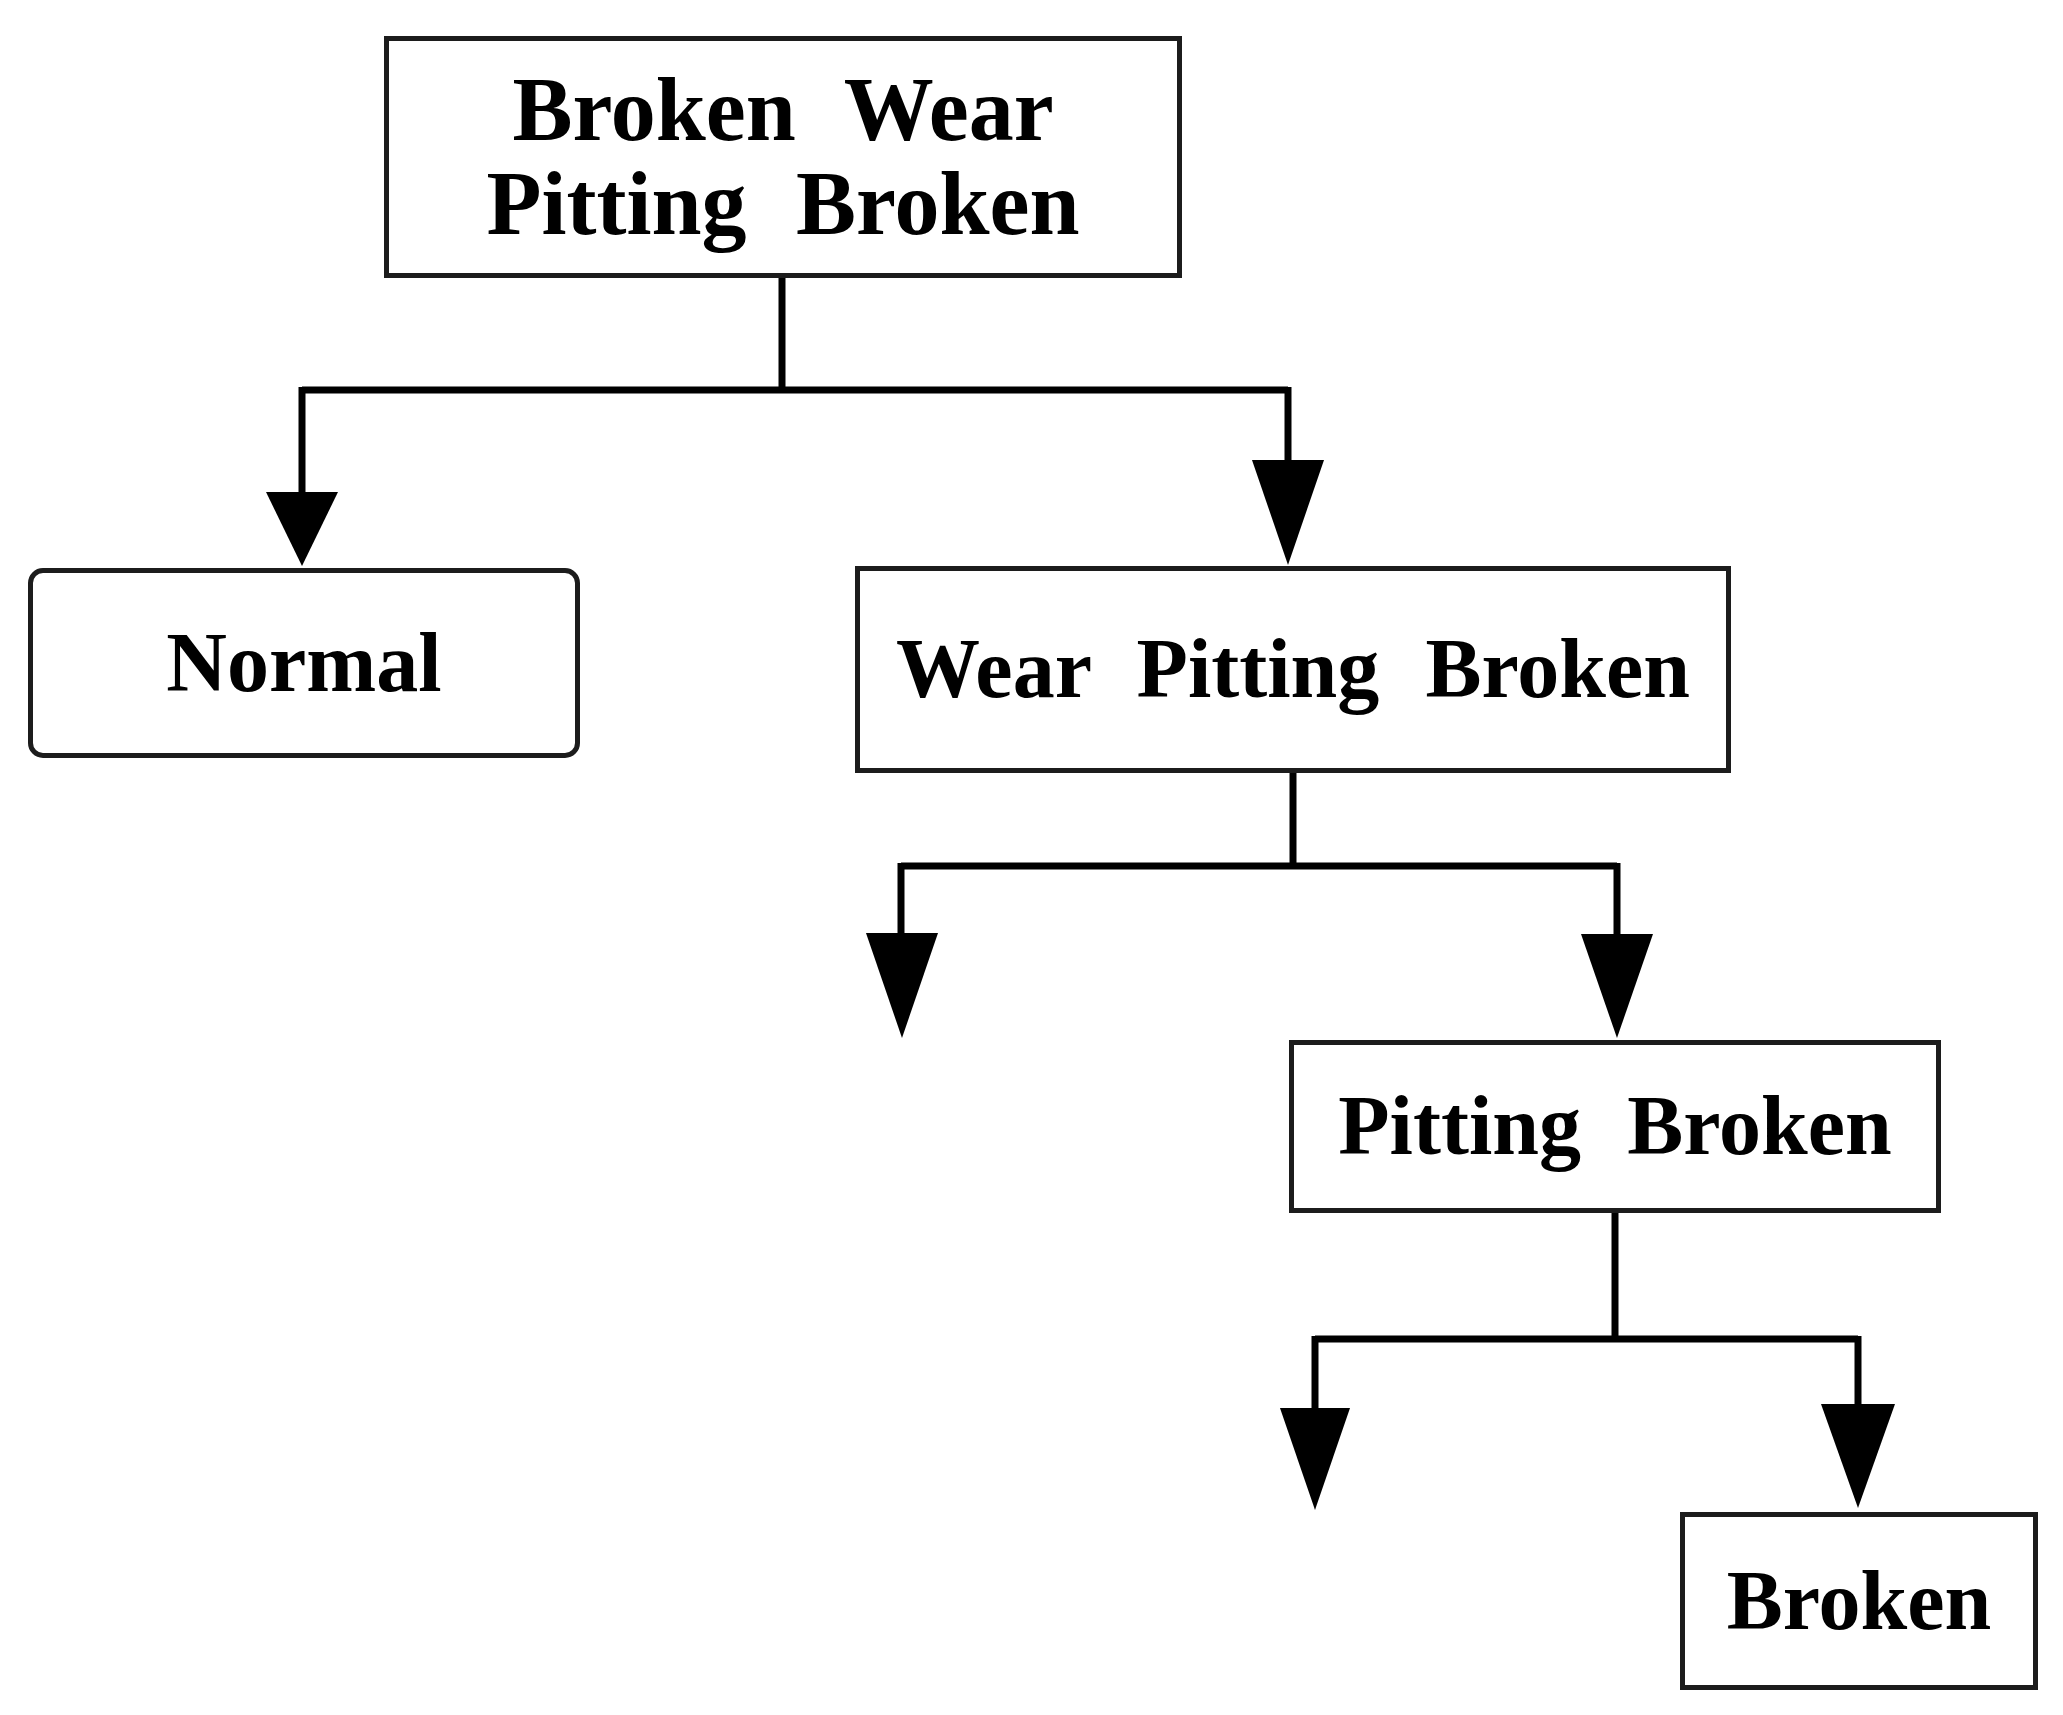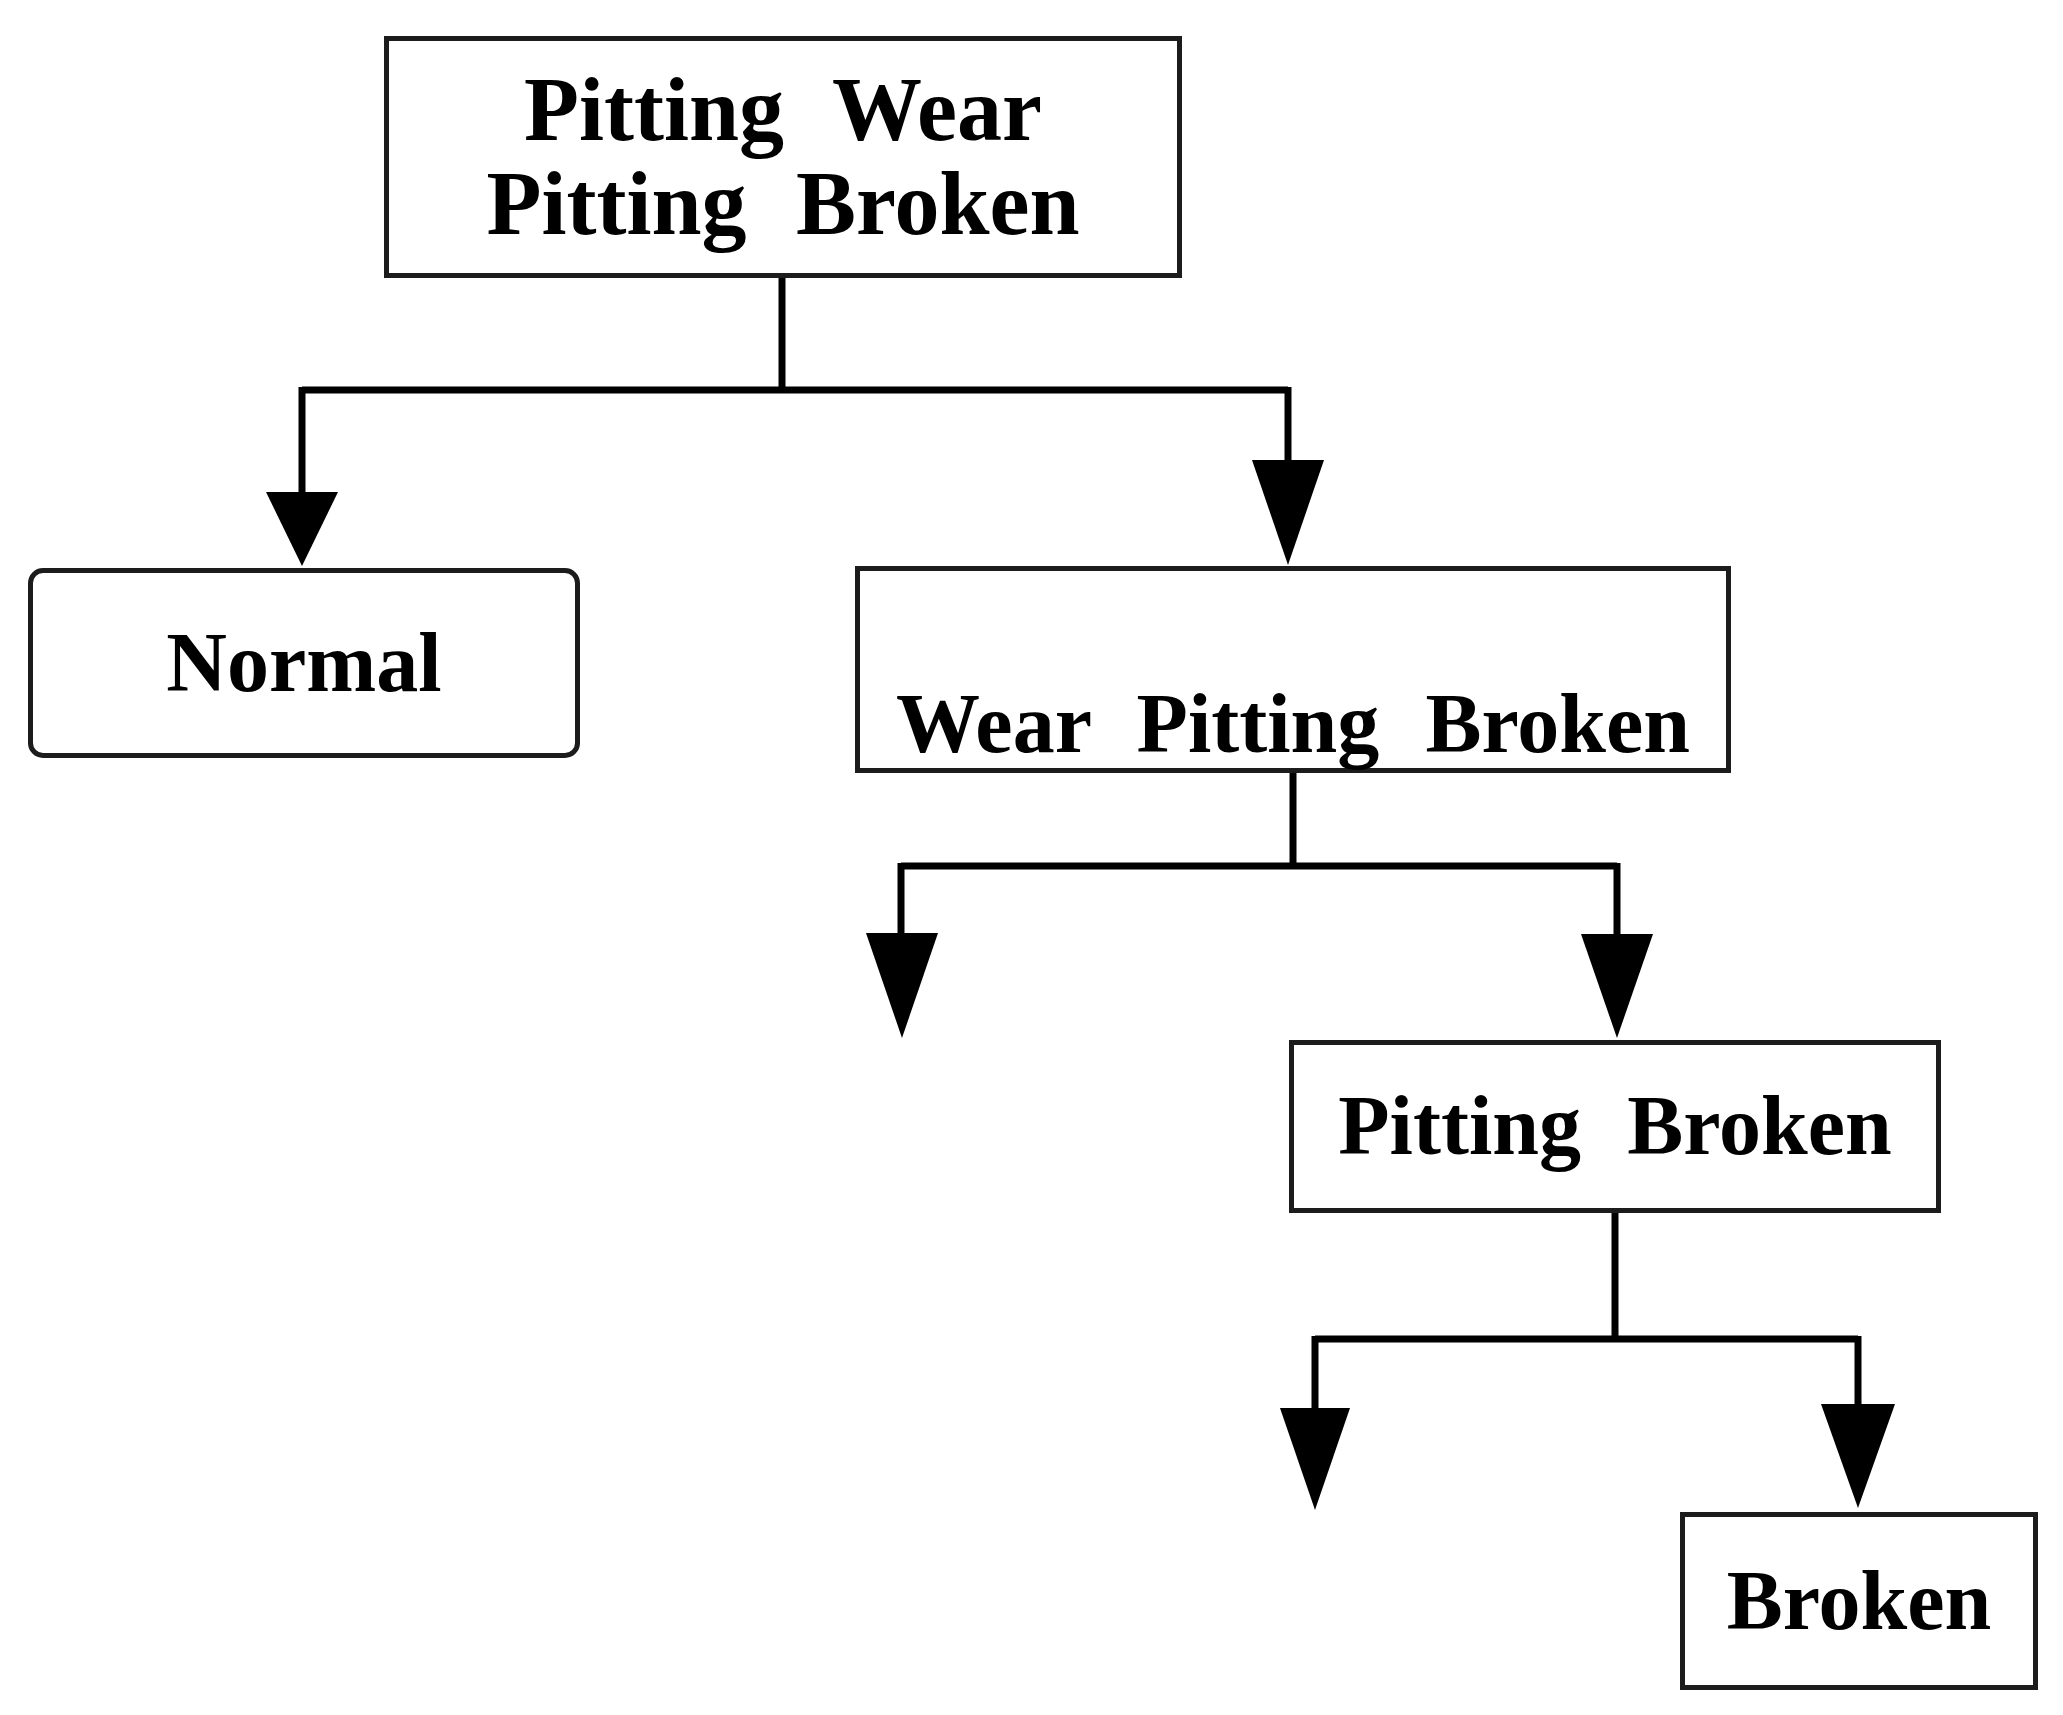--- a/index.html
+++ b/index.html
@@ -75,29 +75,29 @@
 
     <path class="edge" d="M1615,1213 V1339"></path>
     <path class="edge" d="M1315,1339 H1858"></path>
     <path class="edge" d="M1315,1336 V1420"></path>
     <path class="edge" d="M1858,1336 V1417"></path>
     <polygon class="arrowhead" points="1280,1408 1350,1408 1315,1510"></polygon>
     <polygon class="arrowhead" points="1821,1404 1895,1404 1858,1508"></polygon>
   </svg>
 
   <div class="node root" style="left:384px; top:36px; width:798px; height:242px;">
-    <span>Pitting Wear</span>
+    <span>Broken Wear</span>
     <span>Pitting Broken</span>
   </div>
 
   <div class="node" style="left:28px; top:568px; width:552px; height:190px;border-radius:15px;">
     <span>Normal</span>
   </div>
 
-  <div class="node" style="left:855px; top:566px; width:876px; height:207px;justify-content:flex-end;">
+  <div class="node" style="left:855px; top:566px; width:876px; height:207px;">
     <span>Wear Pitting Broken</span>
   </div>
 
 
   <div class="node" style="left:1289px; top:1040px; width:652px; height:173px;">
     <span>Pitting Broken</span>
   </div>
 
 
   <div class="node" style="left:1680px; top:1512px; width:358px; height:178px;">

